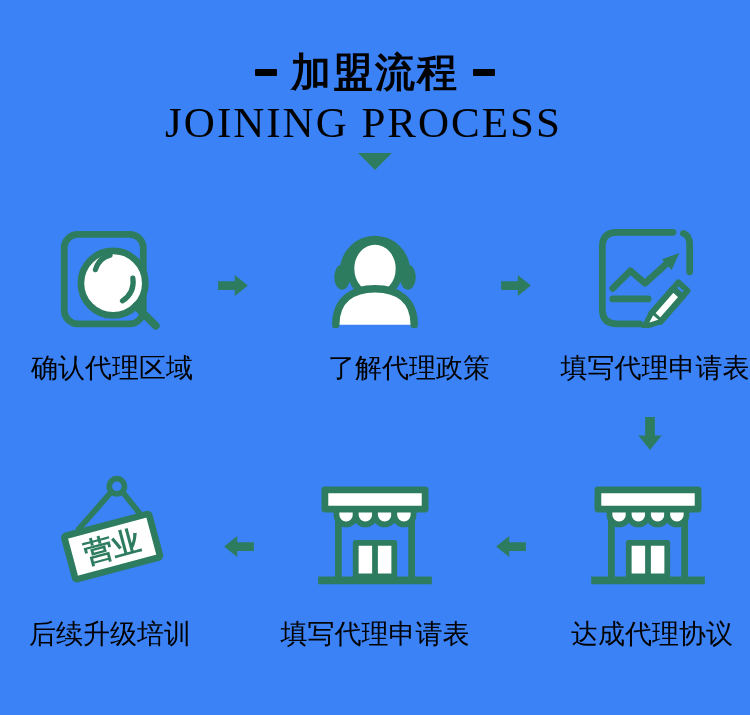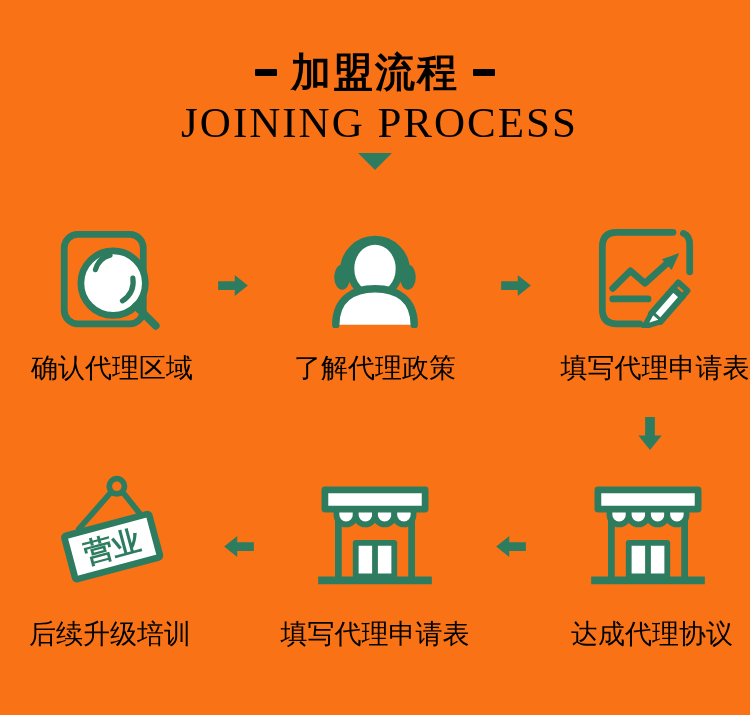--- a/index.html
+++ b/index.html
@@ -1,30 +1,30 @@
 <!DOCTYPE html>
 <html><head>
 <meta charset="utf-8">
 <style>
   html,body{margin:0;padding:0;background:#ffffff;}
   .canvas{
-    position:relative;width:750px;height:715px;background:#f97316;
+    position:relative;width:750px;height:715px;background:#3b82f6;
     font-family:"Liberation Sans",sans-serif;overflow:hidden;
   }
   
   .title-row{
     position:absolute;top:48px;left:0;width:750px;height:48px;
     display:flex;align-items:center;justify-content:center;gap:14px;
   }
   .title-text{
     font-size:40px;font-weight:700;color:#000000;letter-spacing:2px;line-height:1;
   }
   .title-dash{width:22px;height:7px;background:#000000;border-radius:1px;}
   .subtitle{
-    position:absolute;top:101px;left:16px;width:727px;text-align:center;
+    position:absolute;top:101px;left:0;width:727px;text-align:center;
     font-family:"Liberation Serif",serif;font-size:43px;font-weight:400;
     color:#000000;letter-spacing:2px;line-height:1;
   }
   .header-triangle{position:absolute;top:153px;left:358px;}
   
   .icon-box{position:absolute;}
   .icon-box svg{display:block;width:100%;height:100%;}
   .step-label{
     position:absolute;width:230px;text-align:center;
     font-size:27px;color:#000000;line-height:1.2;white-space:nowrap;
@@ -68,21 +68,21 @@
   <div class="icon-box" style="left:322px;top:222px;width:106px;height:106px;">
     <svg viewBox="0 0 100 100" fill="none" stroke="#2e7c60" stroke-linecap="round" stroke-linejoin="round">
       <path d="M21 46 A 29 29 0 0 1 79 46" stroke-width="8"></path>
       <ellipse cx="19" cy="52" rx="7.5" ry="12" fill="#2e7c60" stroke="none"></ellipse>
       <ellipse cx="81" cy="52" rx="7.5" ry="12" fill="#2e7c60" stroke="none"></ellipse>
       <ellipse cx="50" cy="44" rx="23" ry="26" fill="#ffffff" stroke-width="7"></ellipse>
       <path d="M13 97 C13 73 29 63 50 63 C71 63 87 73 87 97 Z" fill="#ffffff" stroke="none"></path>
       <path d="M13 97 C13 73 29 63 50 63 C71 63 87 73 87 97" stroke-width="7"></path>
     </svg>
   </div>
-  <div class="step-label" style="left:260px;top:352px;">了解代理政策</div>
+  <div class="step-label" style="left:260px;top:352px;text-align:right;">了解代理政策</div>
 
   <svg class="flow-arrow" style="left:500px;top:275px;" width="32" height="21" viewBox="0 0 34 24">
     <polygon points="0,7 19,7 19,0 34,12 19,24 19,17 0,17" fill="#2e7c60"></polygon>
   </svg>
 
   <div class="icon-box" style="left:594px;top:224px;width:104px;height:104px;">
     <svg viewBox="0 0 100 100" fill="none" stroke="#2e7c60" stroke-width="6.5" stroke-linecap="round" stroke-linejoin="round">
       <path d="M76 8 H22 Q8 8 8 22 V82 Q8 96 22 96 H44"></path>
       <path d="M86 9 Q92 11 92 20 V46"></path>
       <path d="M18 62 L35 45 L49 57 L70 38"></path>

